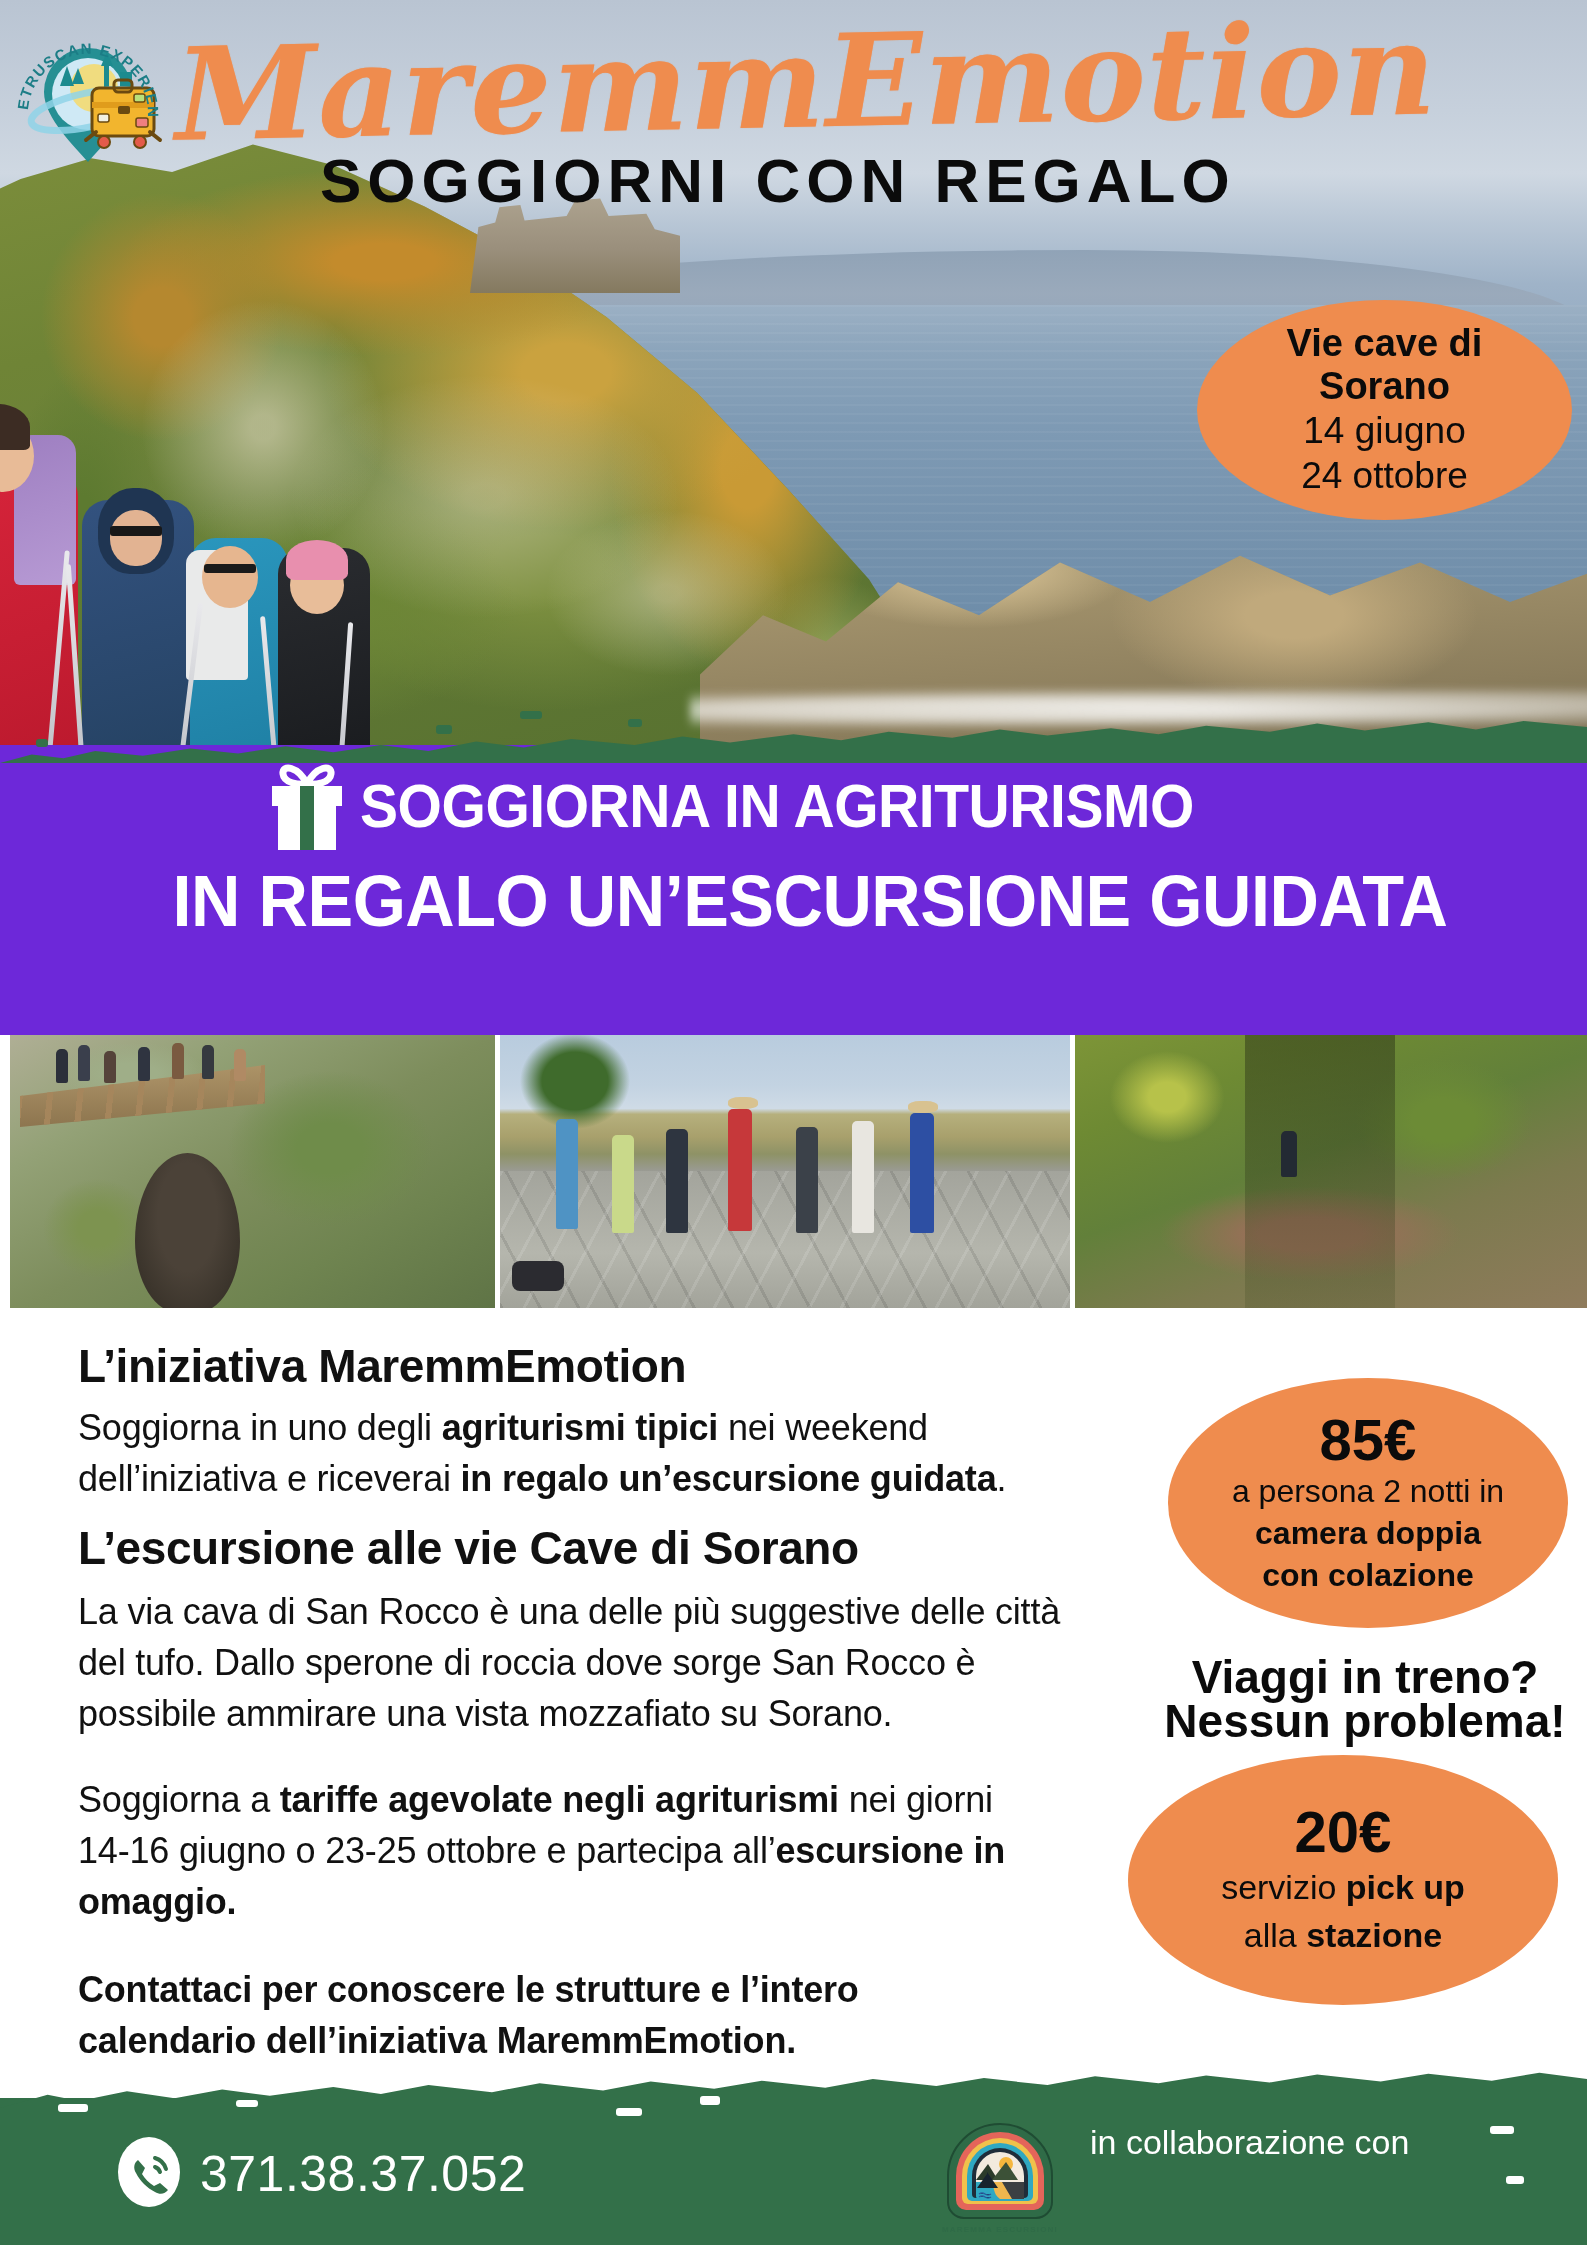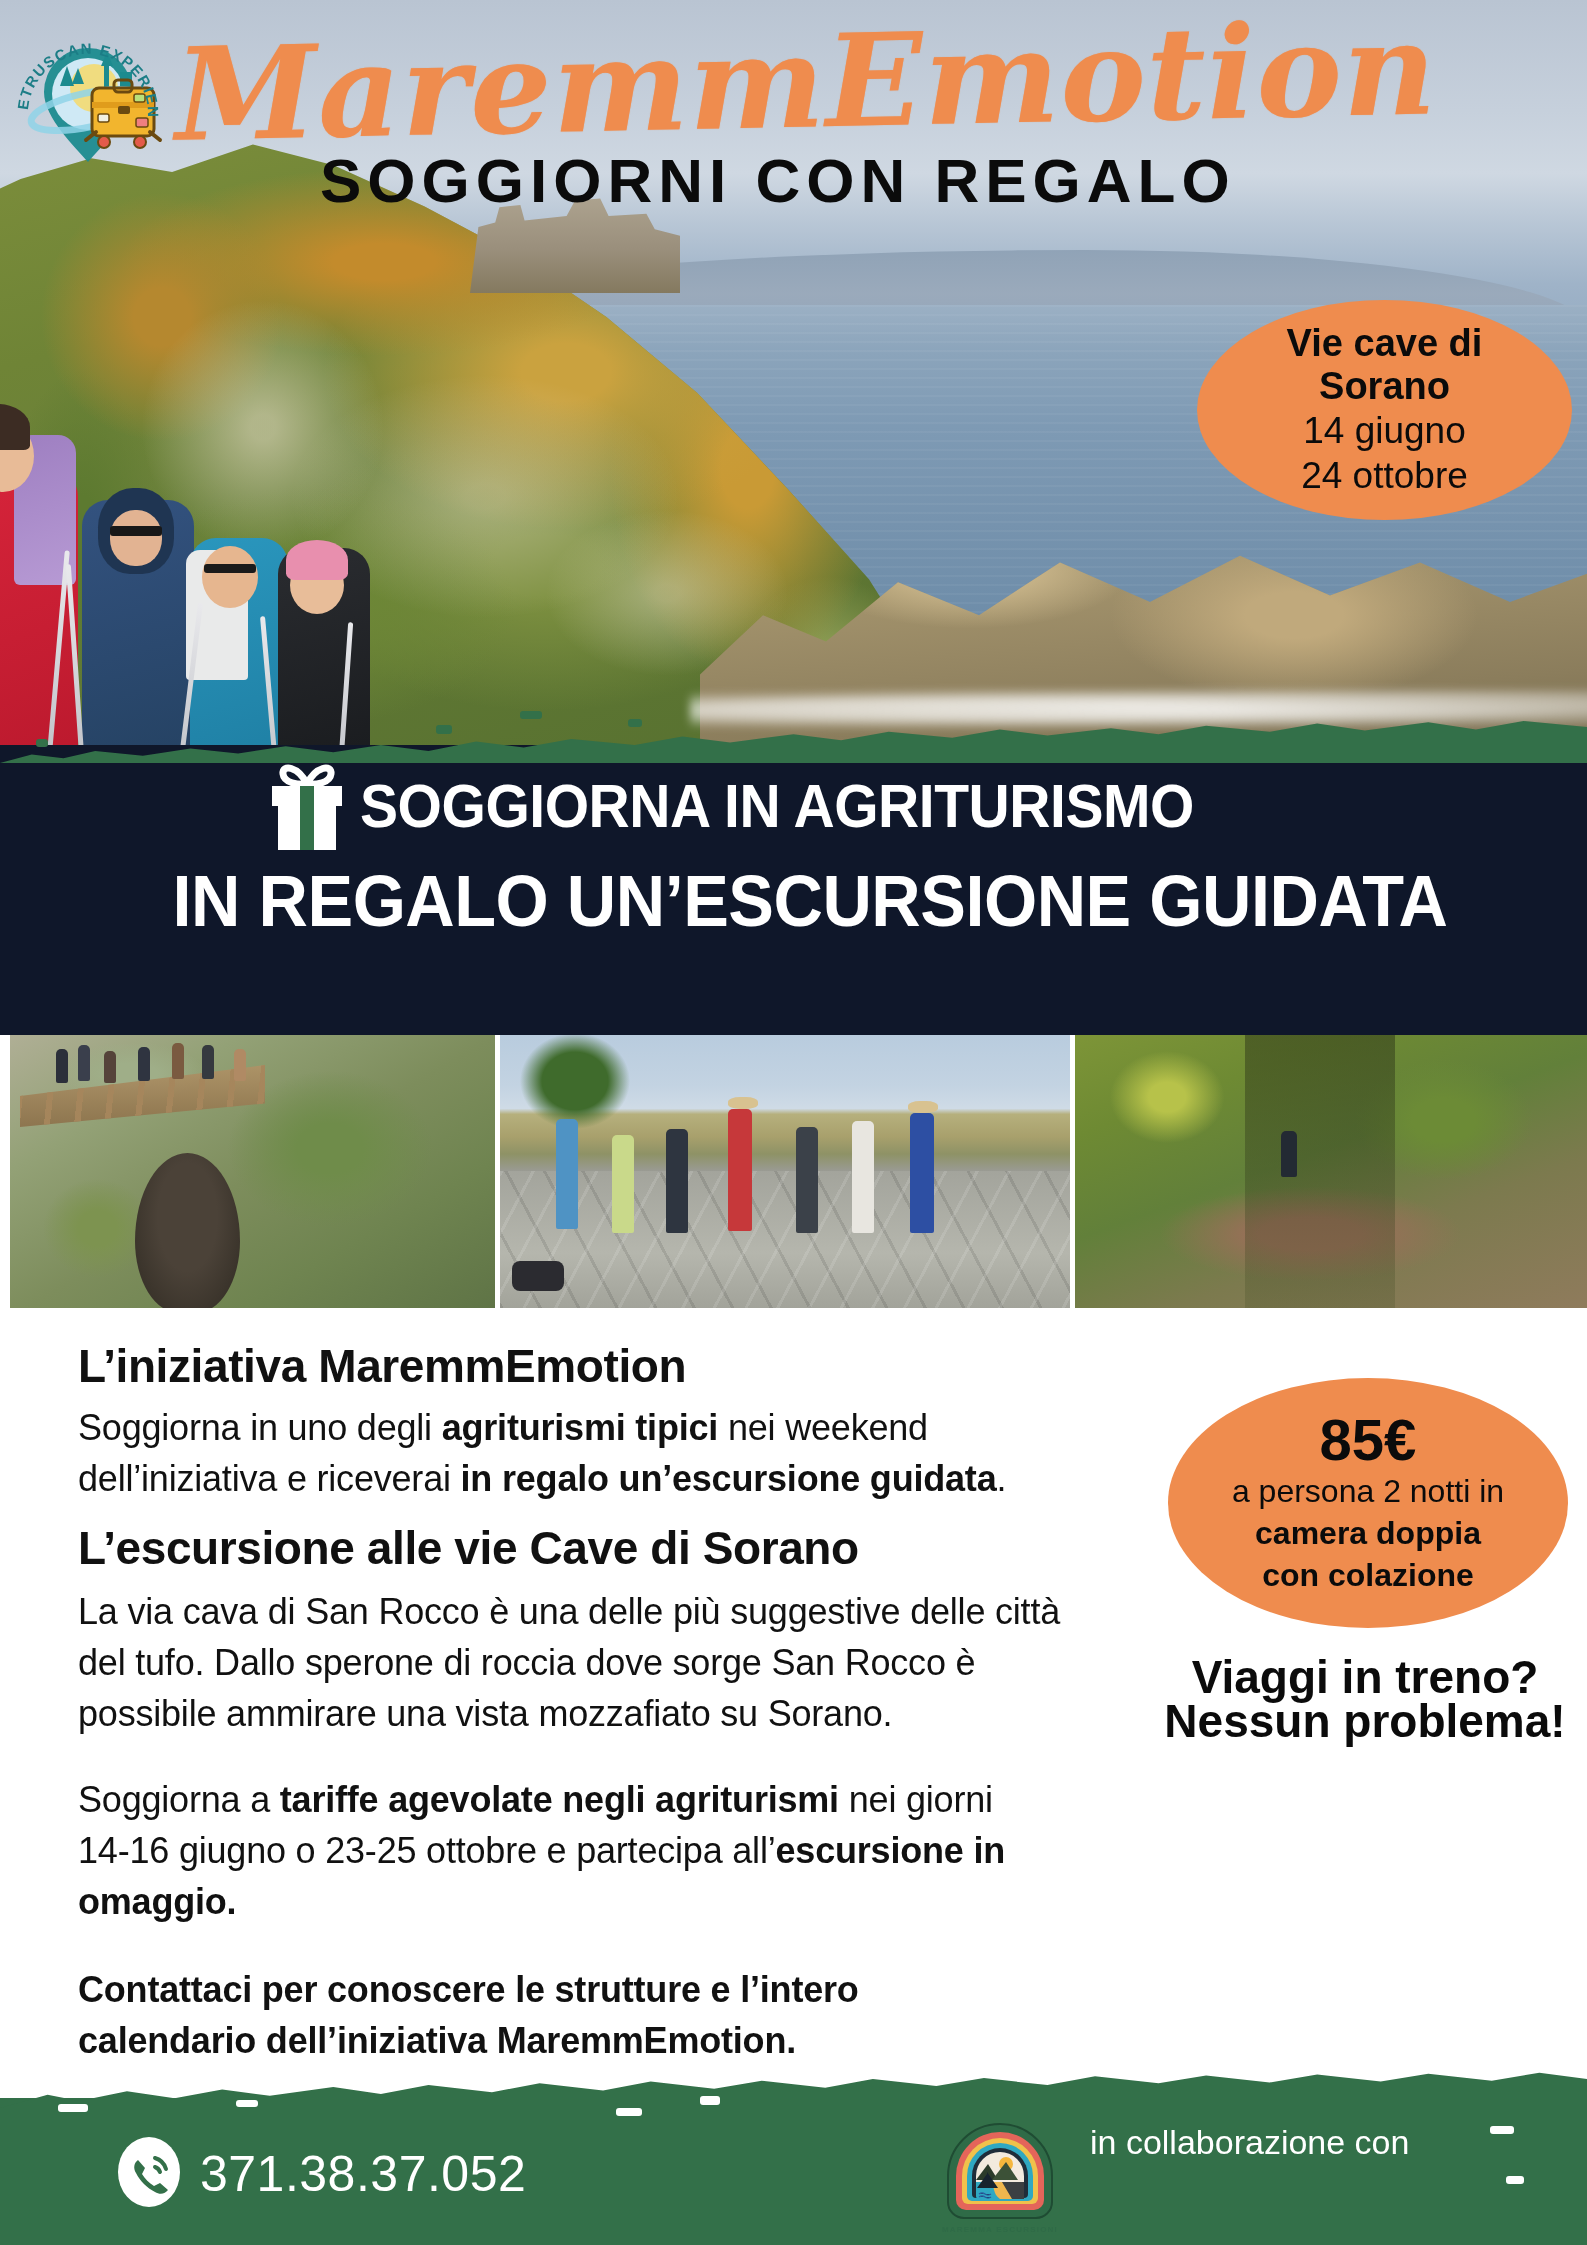--- a/index.html
+++ b/index.html
@@ -112,21 +112,21 @@
     background:#ef8c4e; border-radius:50%;
     display:flex; flex-direction:column; align-items:center; justify-content:center;
     text-align:center; color:#0b0b0b;
   }
   .date-badge .b1 { font-weight:700; font-size:38px; line-height:43px; }
   .date-badge .b2 { font-weight:400; font-size:37px; line-height:45px; }
 
   
   .green-banner {
     position:absolute; left:0; top:745px; width:1587px; height:290px; z-index:8;
-    background:#0f172a;
+    background:#6d28d9;
     padding-left:7px;
   }
   .gb-torn-top {
     position:absolute; left:0; top:-42px; width:1587px; height:60px;
     background:#337049;
     clip-path:polygon(0% 100%,2% 86%,4% 92%,6% 80%,9% 88%,12% 76%,15% 84%,18% 72%,21% 82%,24% 70%,27% 80%,30% 64%,33% 74%,36% 60%,40% 70%,43% 56%,46% 66%,50% 52%,53% 62%,56% 48%,60% 58%,63% 44%,66% 54%,70% 42%,73% 52%,76% 38%,80% 48%,83% 34%,86% 46%,90% 32%,93% 44%,96% 30%,100% 40%,100% 100%);
   }
   .gb-speck { position:absolute; background:#337049; border-radius:3px; }
   .gift-icon { position:absolute; left:262px; top:15px; width:90px; height:92px; }
   .gb-line1 {
@@ -459,20 +459,29 @@
     <div class="sm">a persona 2 notti in</div>
     <div class="sb">camera doppia</div>
     <div class="sb">con colazione</div>
   </div>
 
   <div class="train-q">
     <div>Viaggi in treno?</div>
     <div>Nessun problema!</div>
   </div>
 
+  <div class="price-20">
+    <div class="big">20€</div>
+    <div class="sm">
+      <span>servizio </span><b>pick up</b>
+    </div>
+    <div class="sm">
+      <span>alla </span><b>stazione</b>
+    </div>
+  </div>
 
   <div class="footer">
     <div class="ft-torn"></div>
     <span class="ft-speck" style="left:58px;  top:6px;  width:30px; height:8px;"></span>
     <span class="ft-speck" style="left:236px; top:2px;  width:22px; height:7px;"></span>
     <span class="ft-speck" style="left:616px; top:10px; width:26px; height:8px;"></span>
     <span class="ft-speck" style="left:700px; top:-2px; width:20px; height:9px;"></span>
     <span class="ft-speck" style="left:1490px;top:28px; width:24px; height:8px;"></span>
     <span class="ft-speck" style="left:1506px;top:78px; width:18px; height:8px;"></span>
 

